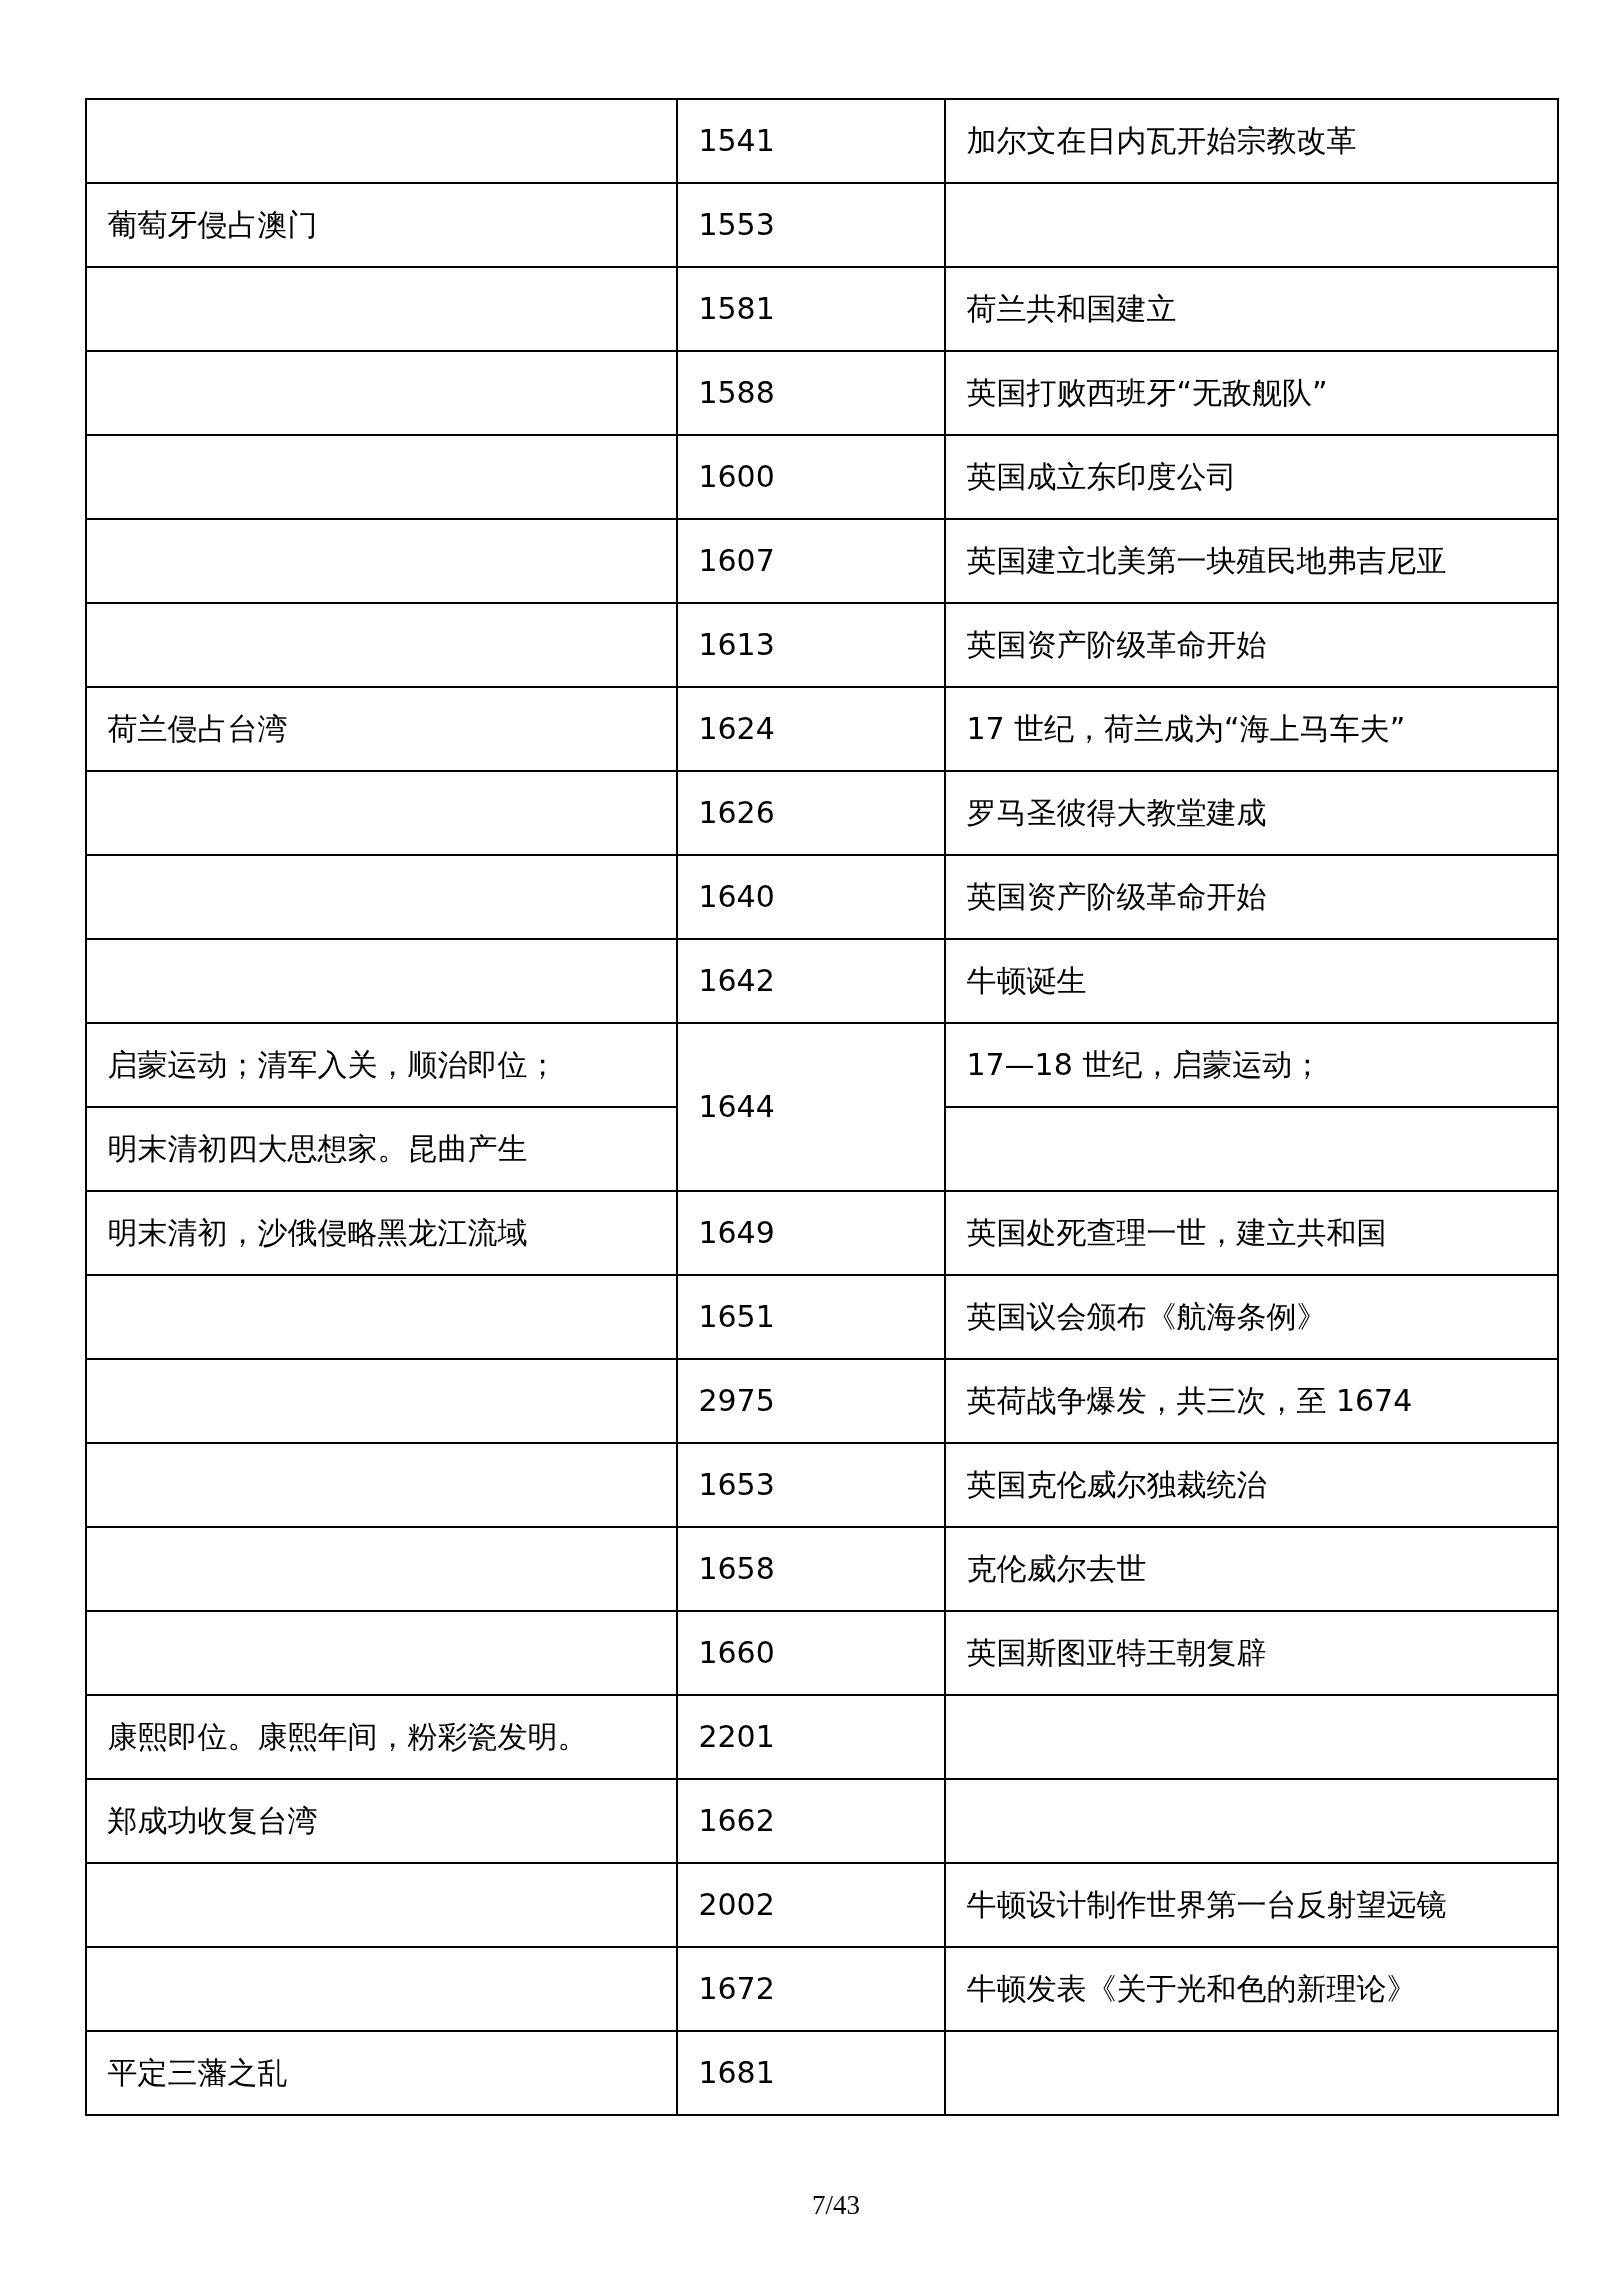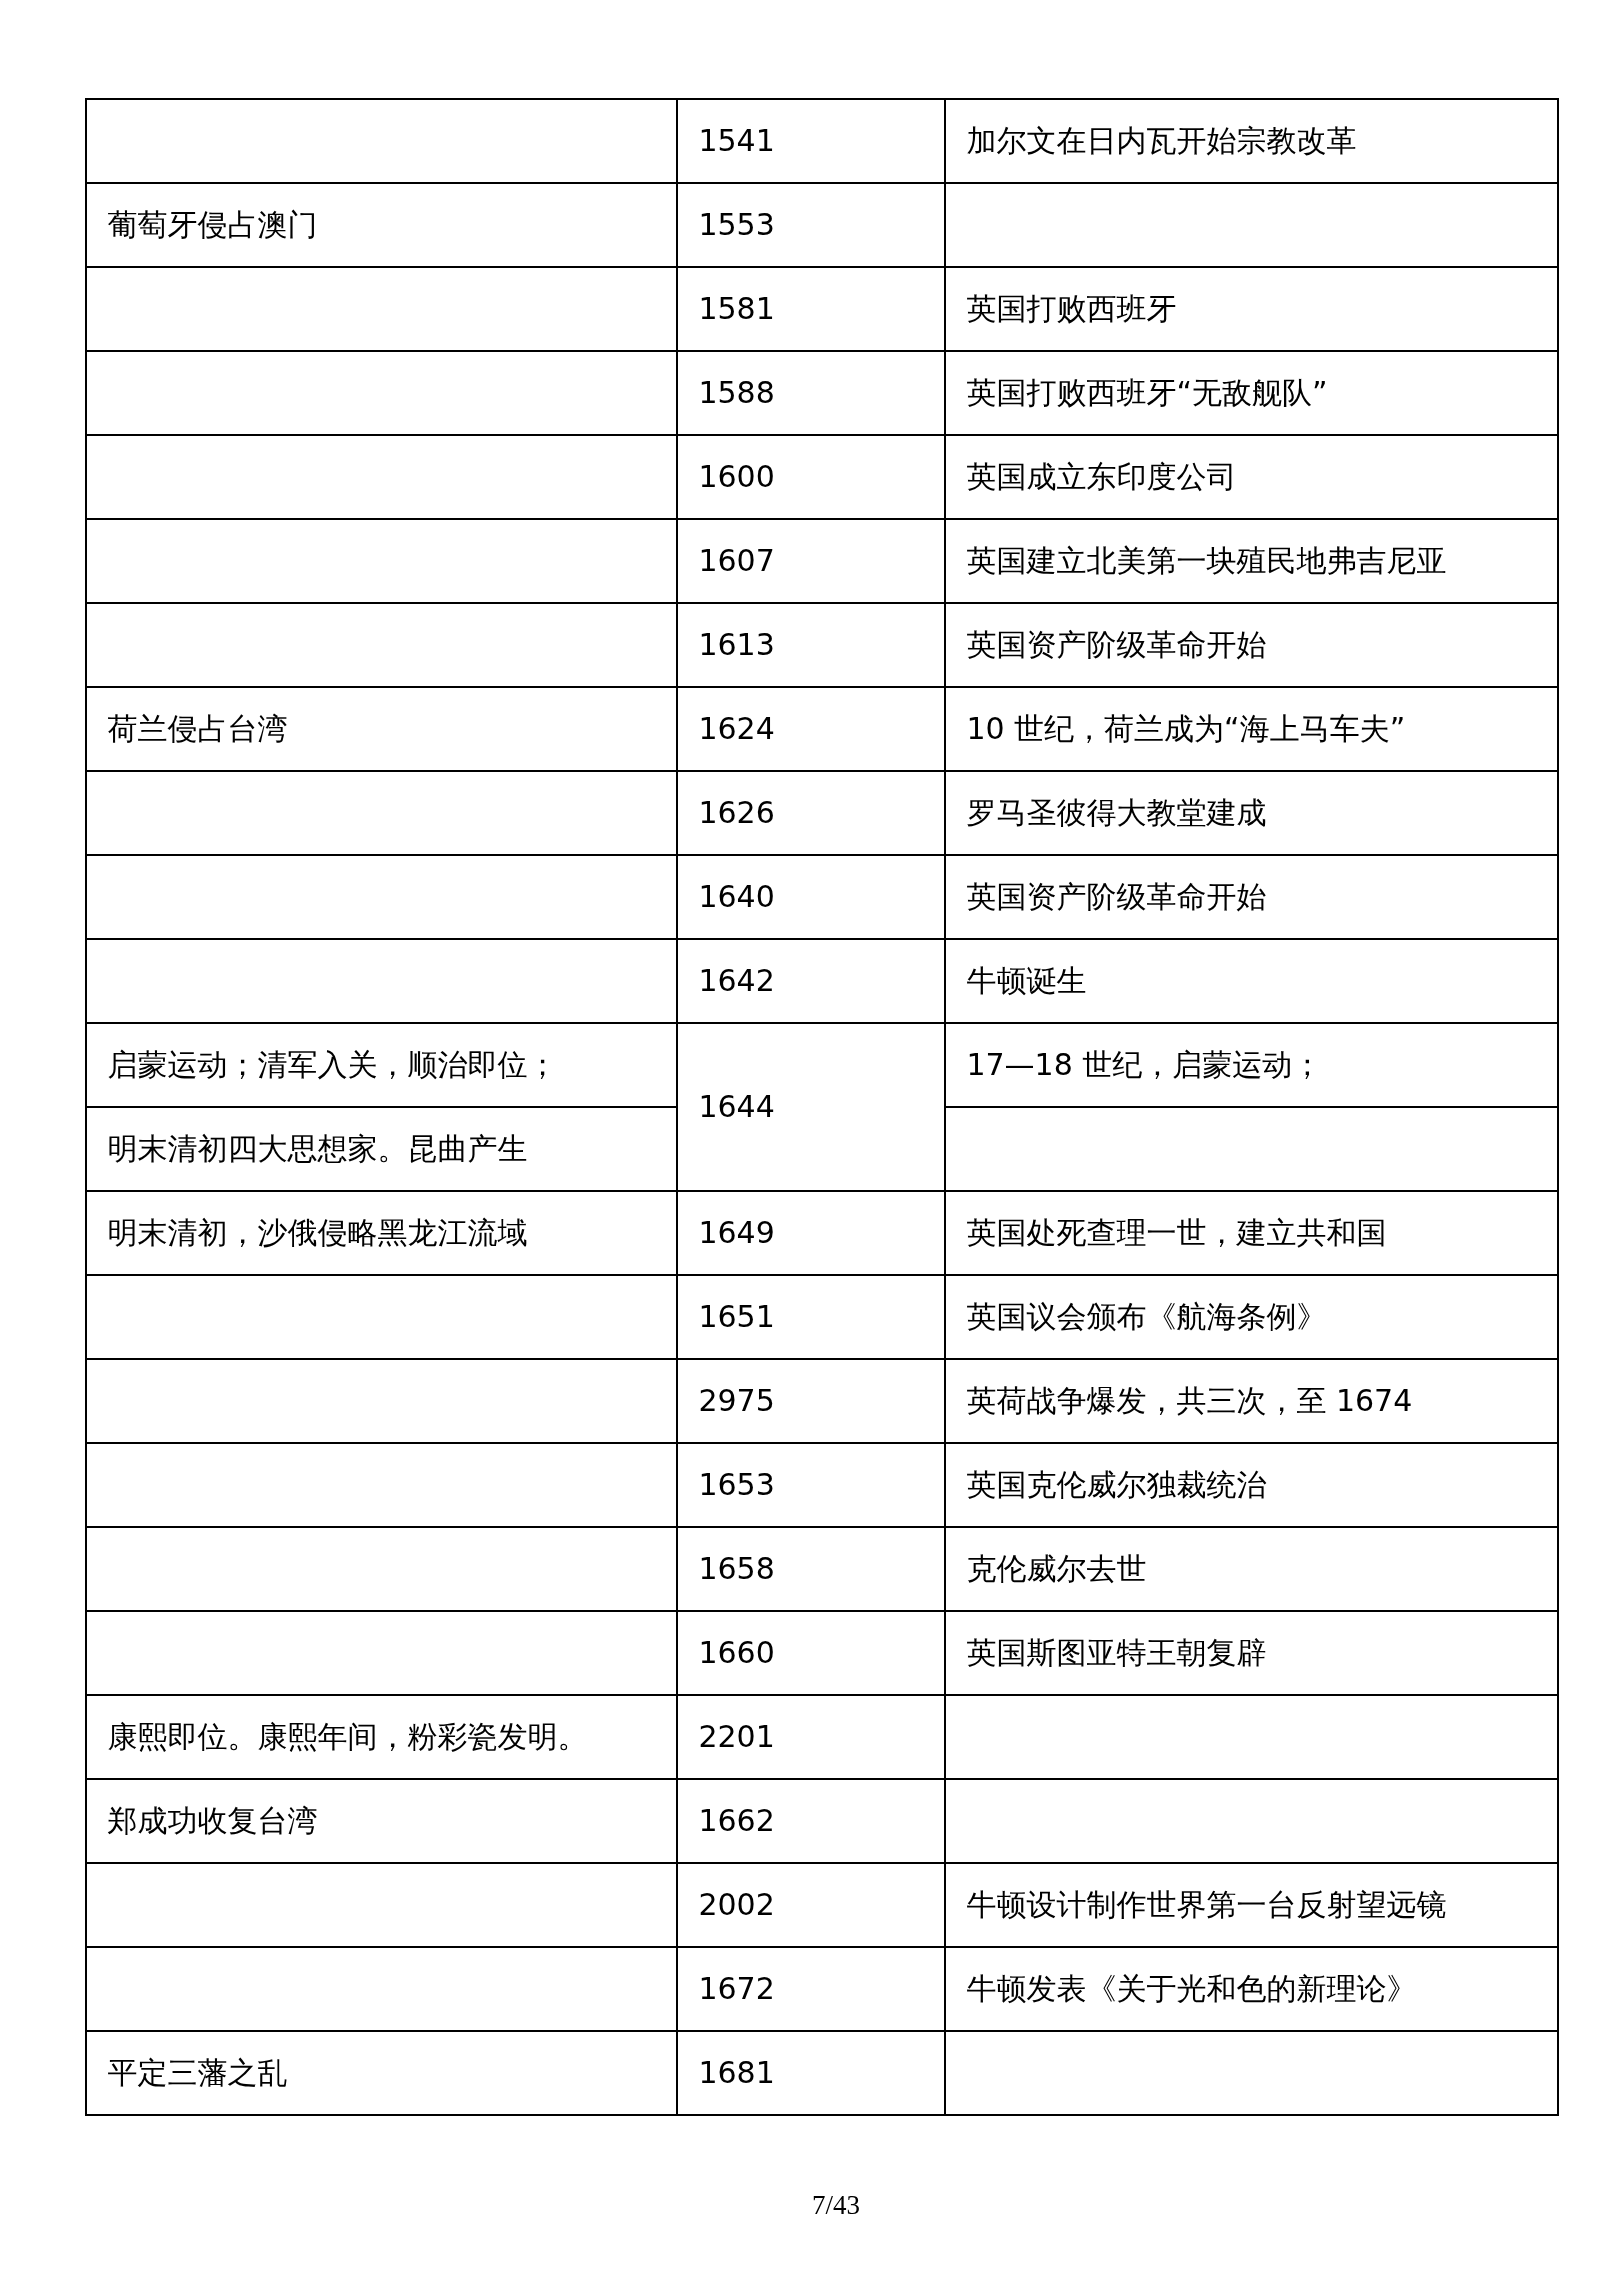--- a/index.html
+++ b/index.html
@@ -32,21 +32,21 @@
         <td>加尔文在日内瓦开始宗教改革</td>
       </tr>
       <tr>
         <td>葡萄牙侵占澳门</td>
         <td>1553</td>
         <td></td>
       </tr>
       <tr>
         <td></td>
         <td>1581</td>
-        <td>英国打败西班牙</td>
+        <td>荷兰共和国建立</td>
       </tr>
       <tr>
         <td></td>
         <td>1588</td>
         <td>英国打败西班牙“无敌舰队”</td>
       </tr>
       <tr>
         <td></td>
         <td>1600</td>
         <td>英国成立东印度公司</td>
@@ -57,21 +57,21 @@
         <td>英国建立北美第一块殖民地弗吉尼亚</td>
       </tr>
       <tr>
         <td></td>
         <td>1613</td>
         <td>英国资产阶级革命开始</td>
       </tr>
       <tr>
         <td>荷兰侵占台湾</td>
         <td>1624</td>
-        <td>10 世纪，荷兰成为“海上马车夫”</td>
+        <td>17 世纪，荷兰成为“海上马车夫”</td>
       </tr>
       <tr>
         <td></td>
         <td>1626</td>
         <td>罗马圣彼得大教堂建成</td>
       </tr>
       <tr>
         <td></td>
         <td>1640</td>
         <td>英国资产阶级革命开始</td>

